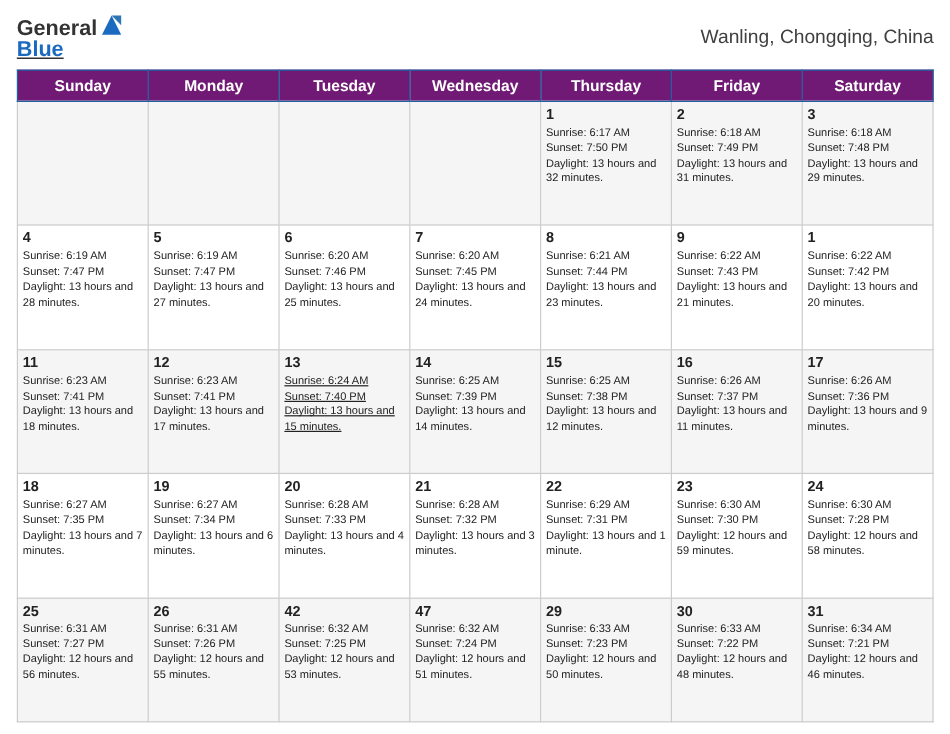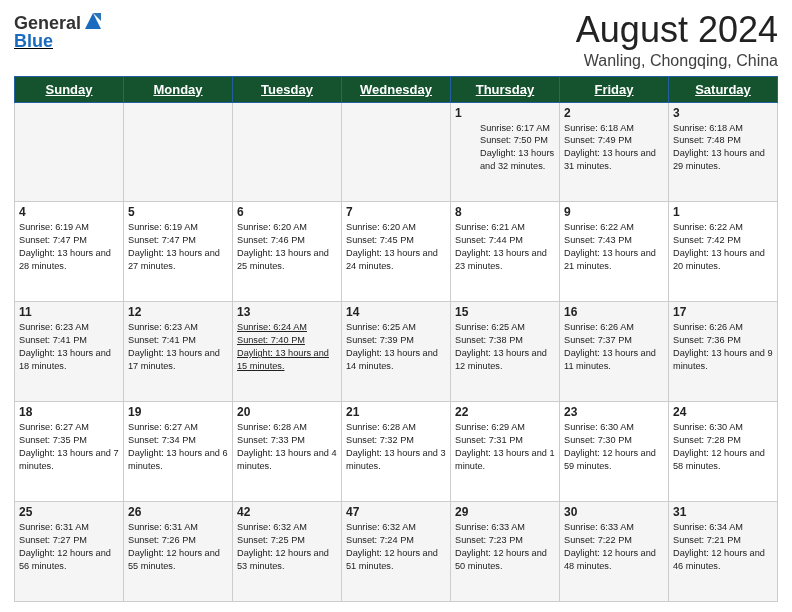--- a/index.html
+++ b/index.html
@@ -13,21 +13,21 @@
     .page {
       width: 792px;
       height: 612px;
       padding: 10px 14px 10px 14px;
       display: flex;
       flex-direction: column;
     }
     .header {
       display: flex;
       justify-content: space-between;
-      align-items: flex-start;
+      align-items: center;
       margin-bottom: 6px;
     }
     .logo {
       display: flex;
       align-items: center;
       margin-top: 4px;
     }
     .logo-text {
       font-size: 18px;
       font-weight: bold;
@@ -82,22 +82,21 @@
     .calendar td.empty {
       background: #fff;
     }
     .calendar tr:nth-child(odd) td {
       background-color: #f5f5f5;
     }
     .calendar tr:nth-child(even) td {
       background-color: #fff;
     }
     .calendar thead tr th {
-      background-color: #14532d;
-      text-decoration: underline;
+      background-color: #701a75;
     }
     .day-number {
       font-size: 12px;
       font-weight: bold;
       color: #222;
       display: block;
       margin-bottom: 2px;
     }
     .day-info {
       font-size: 9.2px;
@@ -133,21 +132,20 @@
             <polygon points="2,20 10,4 18,20" fill="#1a6bbf"></polygon>
             <polygon points="10,4 18,4 18,12" fill="#2e75b6"></polygon>
           </svg>
         </div>
         <div style="margin-top:-2px;text-decoration:underline;">
           <span class="logo-text logo-blue">Blue</span>
         </div>
       </div>
     </div>
     <div class="title-section">
-      <div class="main-title">August 2024</div>
       <div class="subtitle">Wanling, Chongqing, China</div>
     </div>
   </div>
 
   <table class="calendar">
     <thead>
       <tr>
       <th>Sunday</th>
           <th>Monday</th>
           <th>Tuesday</th>
@@ -158,21 +156,21 @@
         </tr>
     </thead>
     <tbody id="calendar-body">
     <tr>
           <td class="empty"></td>
           <td class="empty"></td>
           <td class="empty"></td>
           <td class="empty"></td>
           <td>
             <span class="day-number">1</span>
-            <div class="day-info" style="white-space: pre-line; margin-left: 25px;">Sunrise: 6:17 AM
+            <div class="day-info" style="white-space: pre-line;">Sunrise: 6:17 AM
 Sunset: 7:50 PM
 Daylight: 13 hours and 32 minutes.</div>
           </td>
           <td>
             <span class="day-number">2</span>
             <div class="day-info" style="white-space: pre-line;">Sunrise: 6:18 AM
 Sunset: 7:49 PM
 Daylight: 13 hours and 31 minutes.</div>
           </td>
           <td>

